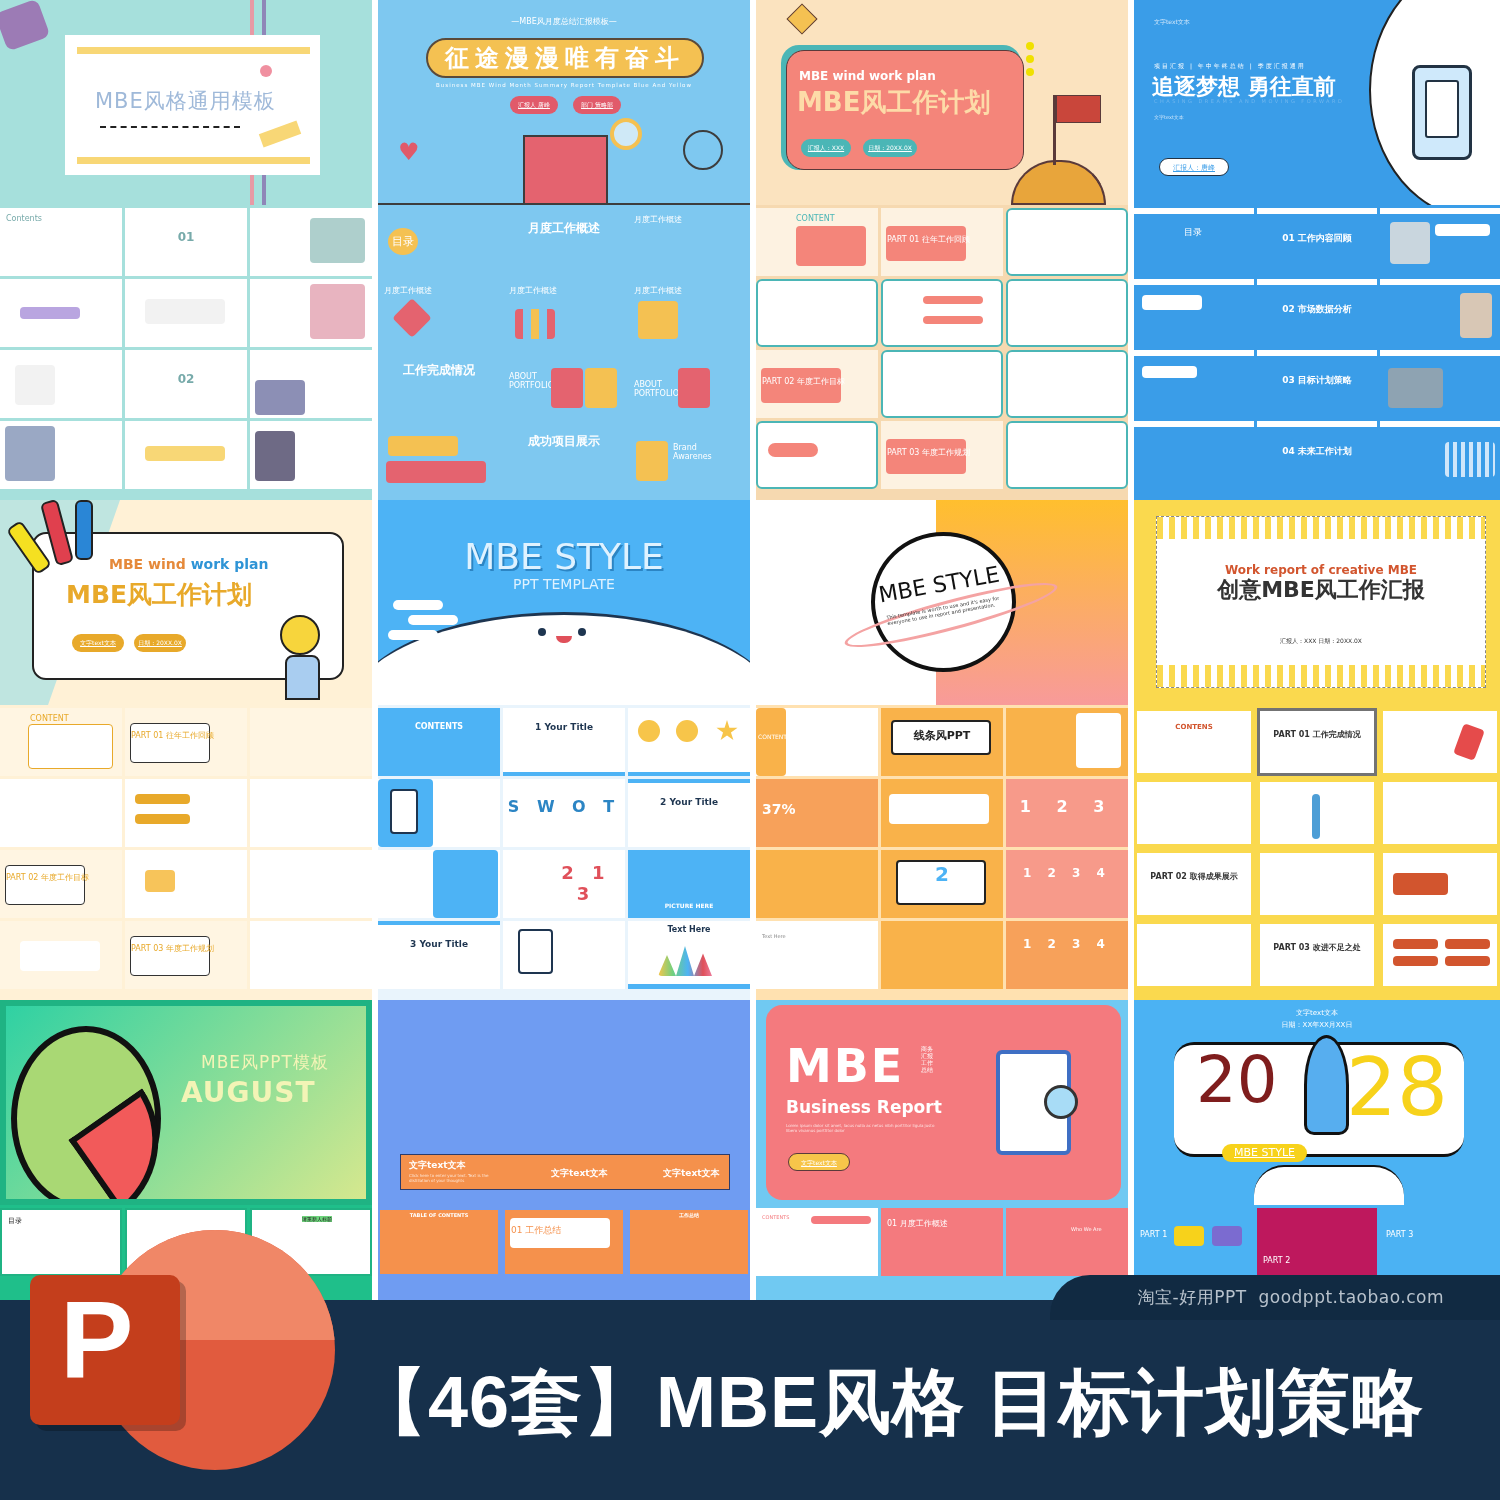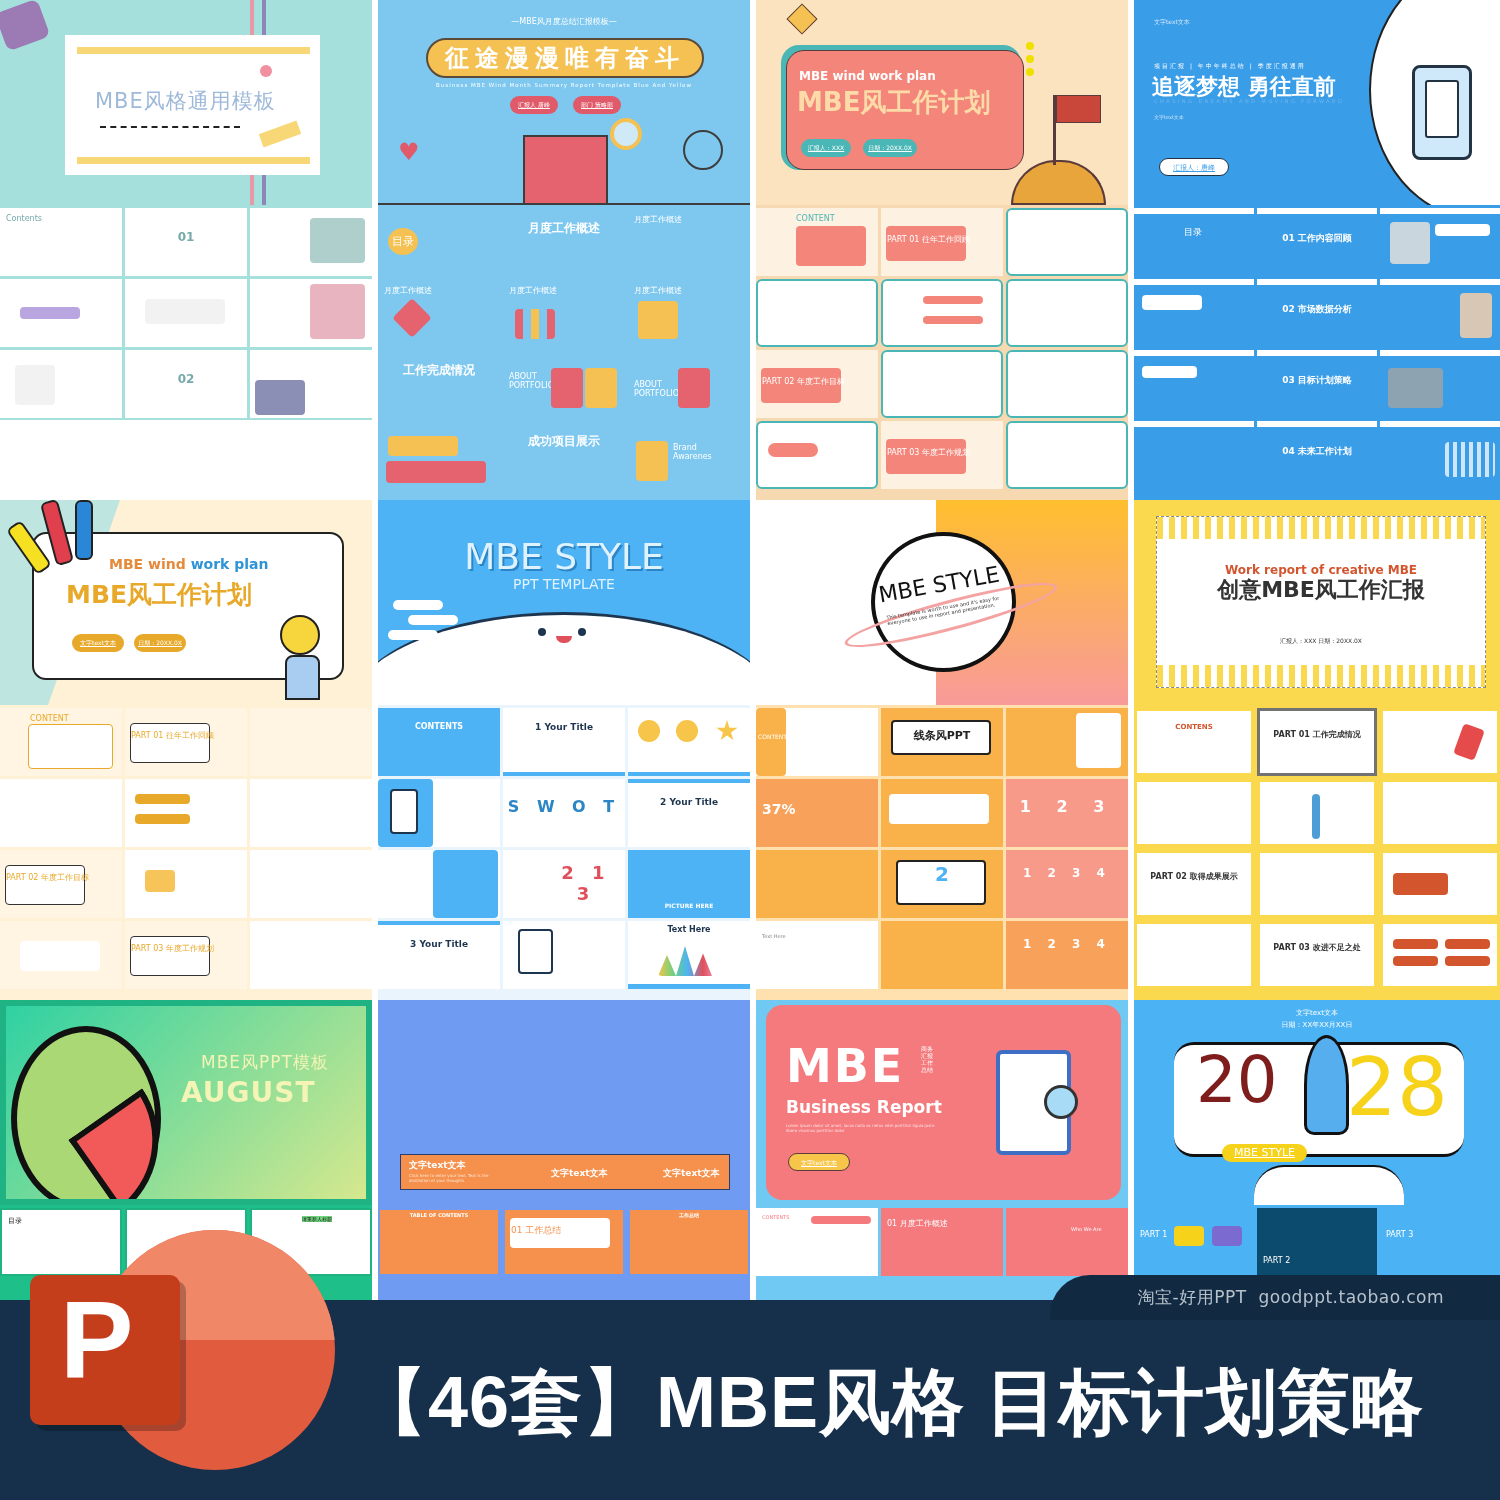--- a/index.html
+++ b/index.html
@@ -29,21 +29,21 @@
   .pp-circle-top { position: absolute; left: 65px; top: 0; width: 240px; height: 240px; border-radius: 50%; background: #e15b3e; overflow: hidden; }
   .pp-circle-top .lighter { position: absolute; left: 0; top: 0; width: 240px; height: 110px; background: #f08767; }
   .pp-square { position: absolute; left: 0; top: 45px; width: 150px; height: 150px; background: #c43e1c; border-radius: 10px; box-shadow: 6px 6px 0 rgba(0,0,0,0.25); }
   .pp-letter { position: absolute; left: 30px; top: 55px; font-size: 110px; font-weight: bold; color: #fff; font-family: "Liberation Sans", sans-serif; line-height: 1; }
 </style>
 </head>
 <body>
 
 <div class="grid">
 
-  <div class="panel" style="left:0;top:0;height:420px;background:#a6e0dc;">
+  <div class="panel" style="left:0;top:0;height:500px;background:#a6e0dc;">
     <div class="cover" style="background:#a6e0dc;">
       <div class="abs" style="left:0;top:5px;width:45px;height:40px;background:#9c7bb5;border-radius:8px;transform:rotate(-20deg);"></div>
       <div class="abs" style="left:250px;top:0;width:4px;height:205px;background:#e79aa5;"></div>
       <div class="abs" style="left:262px;top:0;width:4px;height:205px;background:#8f86b8;"></div>
       <div class="abs" style="left:65px;top:35px;width:255px;height:140px;background:#fff;">
         <div class="abs" style="left:12px;top:12px;width:233px;height:7px;background:#f8d776;"></div>
         <div class="abs" style="left:12px;top:122px;width:233px;height:7px;background:#f8d776;"></div>
         <div class="abs" style="left:195px;top:30px;width:12px;height:12px;border-radius:50%;background:#f090a0;"></div>
         <div class="abs" style="left:30px;top:52px;font-size:21px;color:#9fb9d9;letter-spacing:1px;white-space:nowrap;">MBE风格通用模板</div>
         <div class="abs" style="left:35px;top:85px;width:140px;height:8px;border-bottom:2px dashed #222;"></div>
@@ -523,21 +523,21 @@
       <div class="abs" style="left:170px;top:35px;width:45px;height:100px;background:#57aeef;border:3px solid #111;border-radius:50% 50% 10px 10px;"></div>
       <div class="pill" style="left:88px;top:144px;width:85px;background:#f7d21b;color:#fff;font-size:11px;height:18px;line-height:18px;">MBE STYLE</div>
       <div class="abs" style="left:120px;top:165px;width:150px;height:40px;background:#fff;border-radius:30px 30px 0 0;border-top:2px solid #111;"></div>
     </div>
     <div class="thumbs" style="width:366px;">
       <div class="thumb" style="background:#4bb2f3;">
           <span class="tlabel" style="color:#fff;top:22px;font-size:8px;">PART 1</span>
           <div class="box" style="left:40px;top:18px;width:30px;height:20px;background:#f7d21b;"></div>
           <div class="box" style="left:78px;top:18px;width:30px;height:20px;background:#7b6bd0;"></div>
         </div>
-      <div class="thumb" style="background:#0c4a6e;">
+      <div class="thumb" style="background:#be185d;">
           <span class="tlabel" style="color:#fff;top:48px;font-size:8px;">PART 2</span>
         </div>
       <div class="thumb" style="background:#4bb2f3;">
           <span class="tlabel" style="color:#fff;top:22px;font-size:8px;">PART 3</span>
         </div>
     </div>
   </div>
 </div>
 
 <div class="banner"></div>

